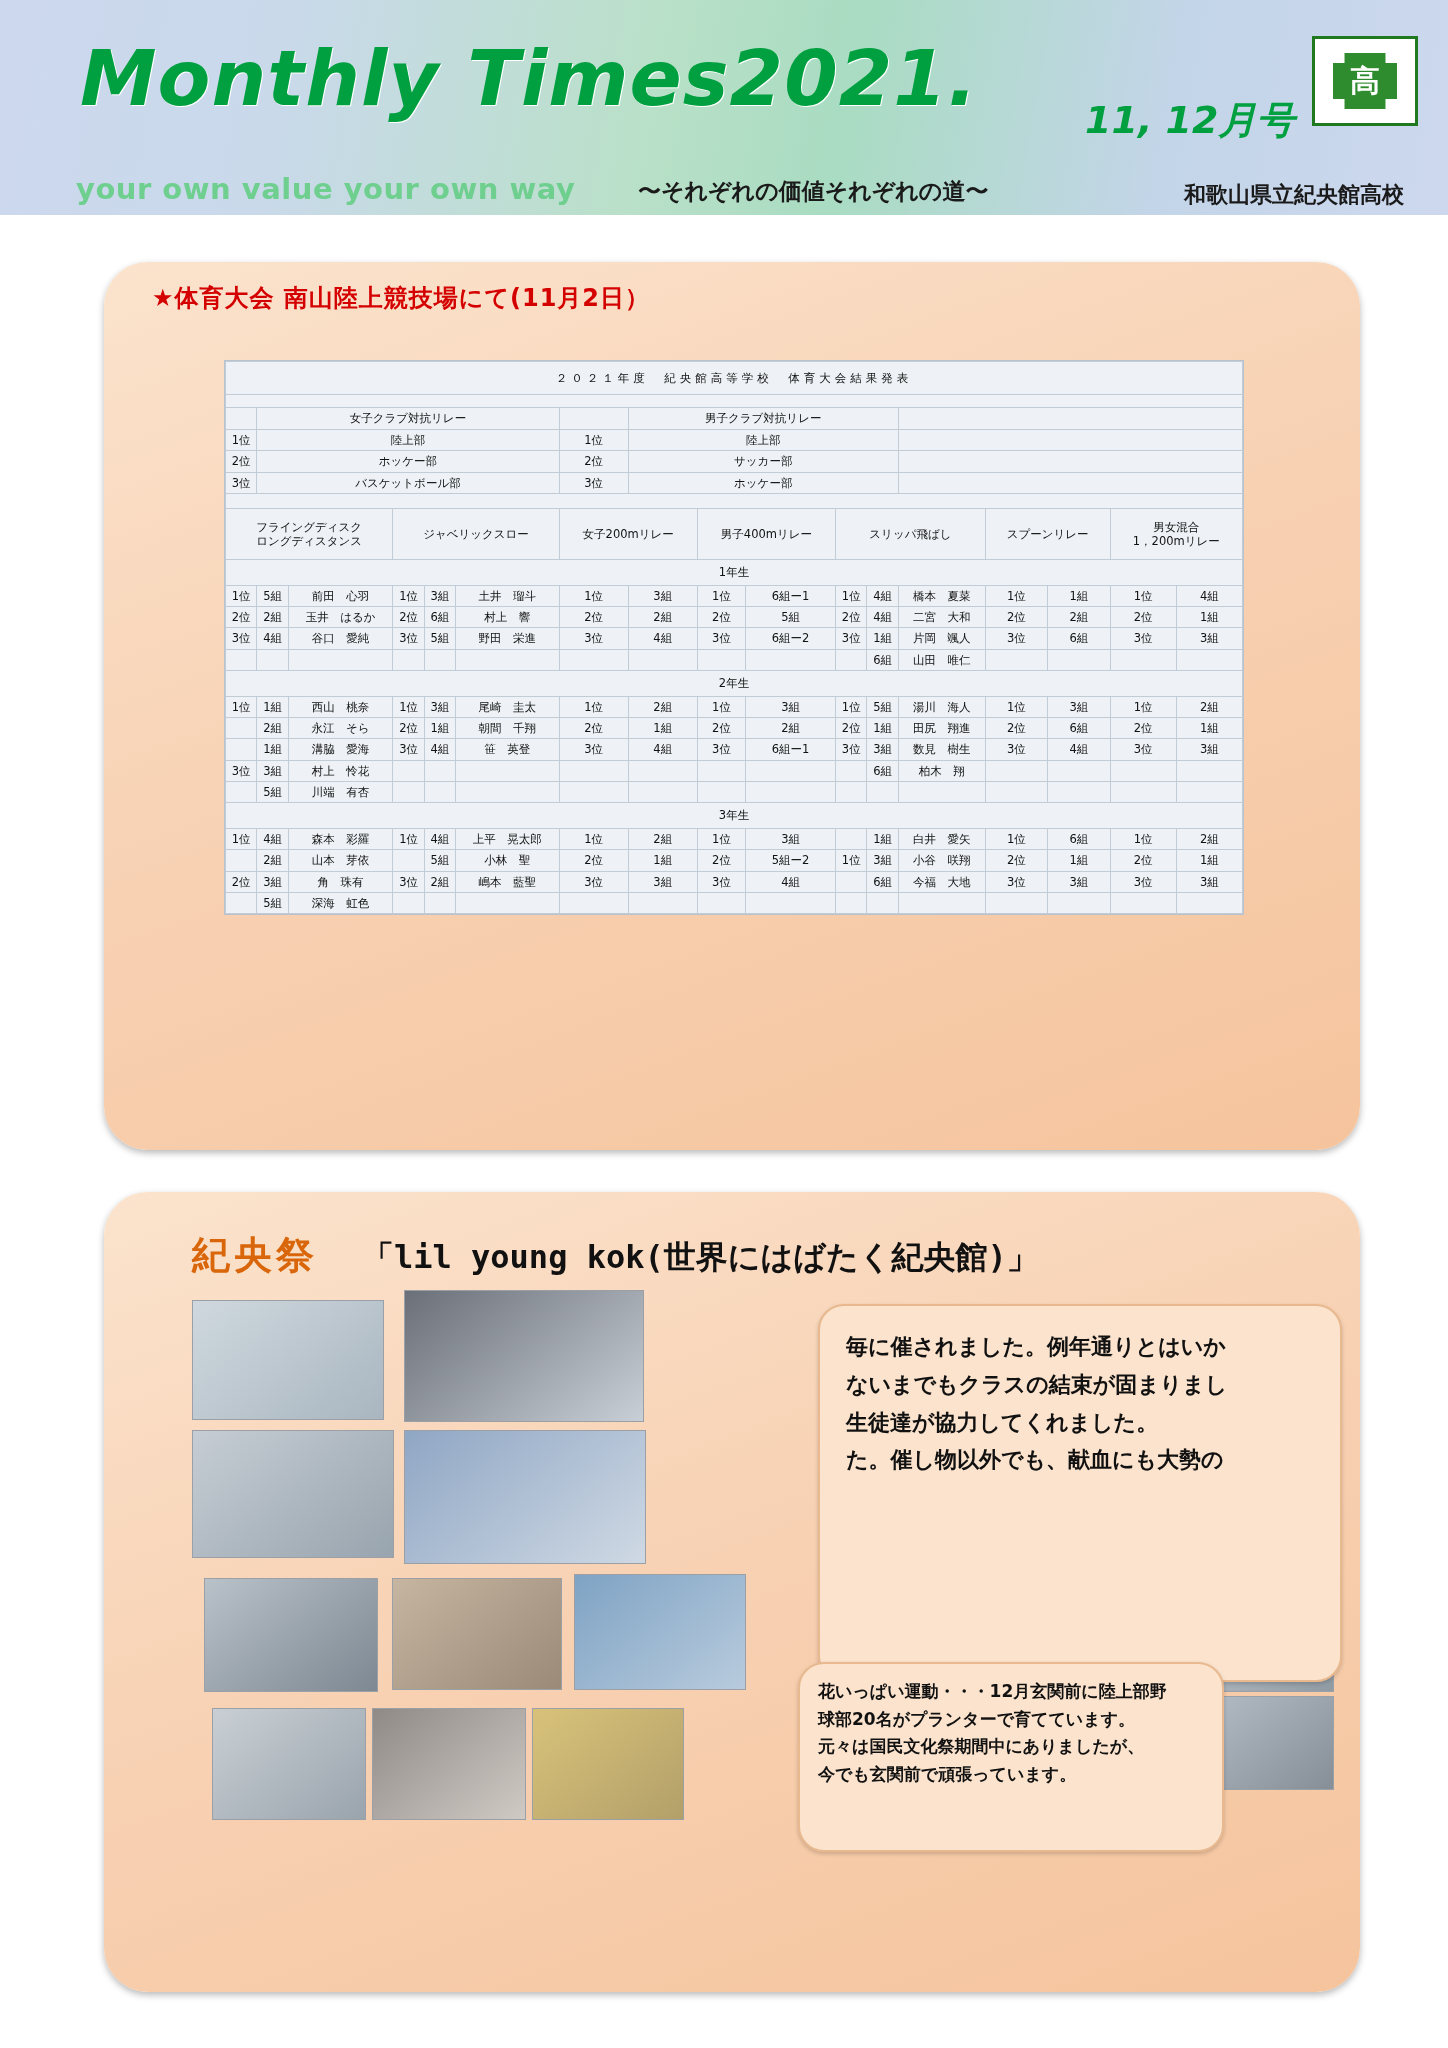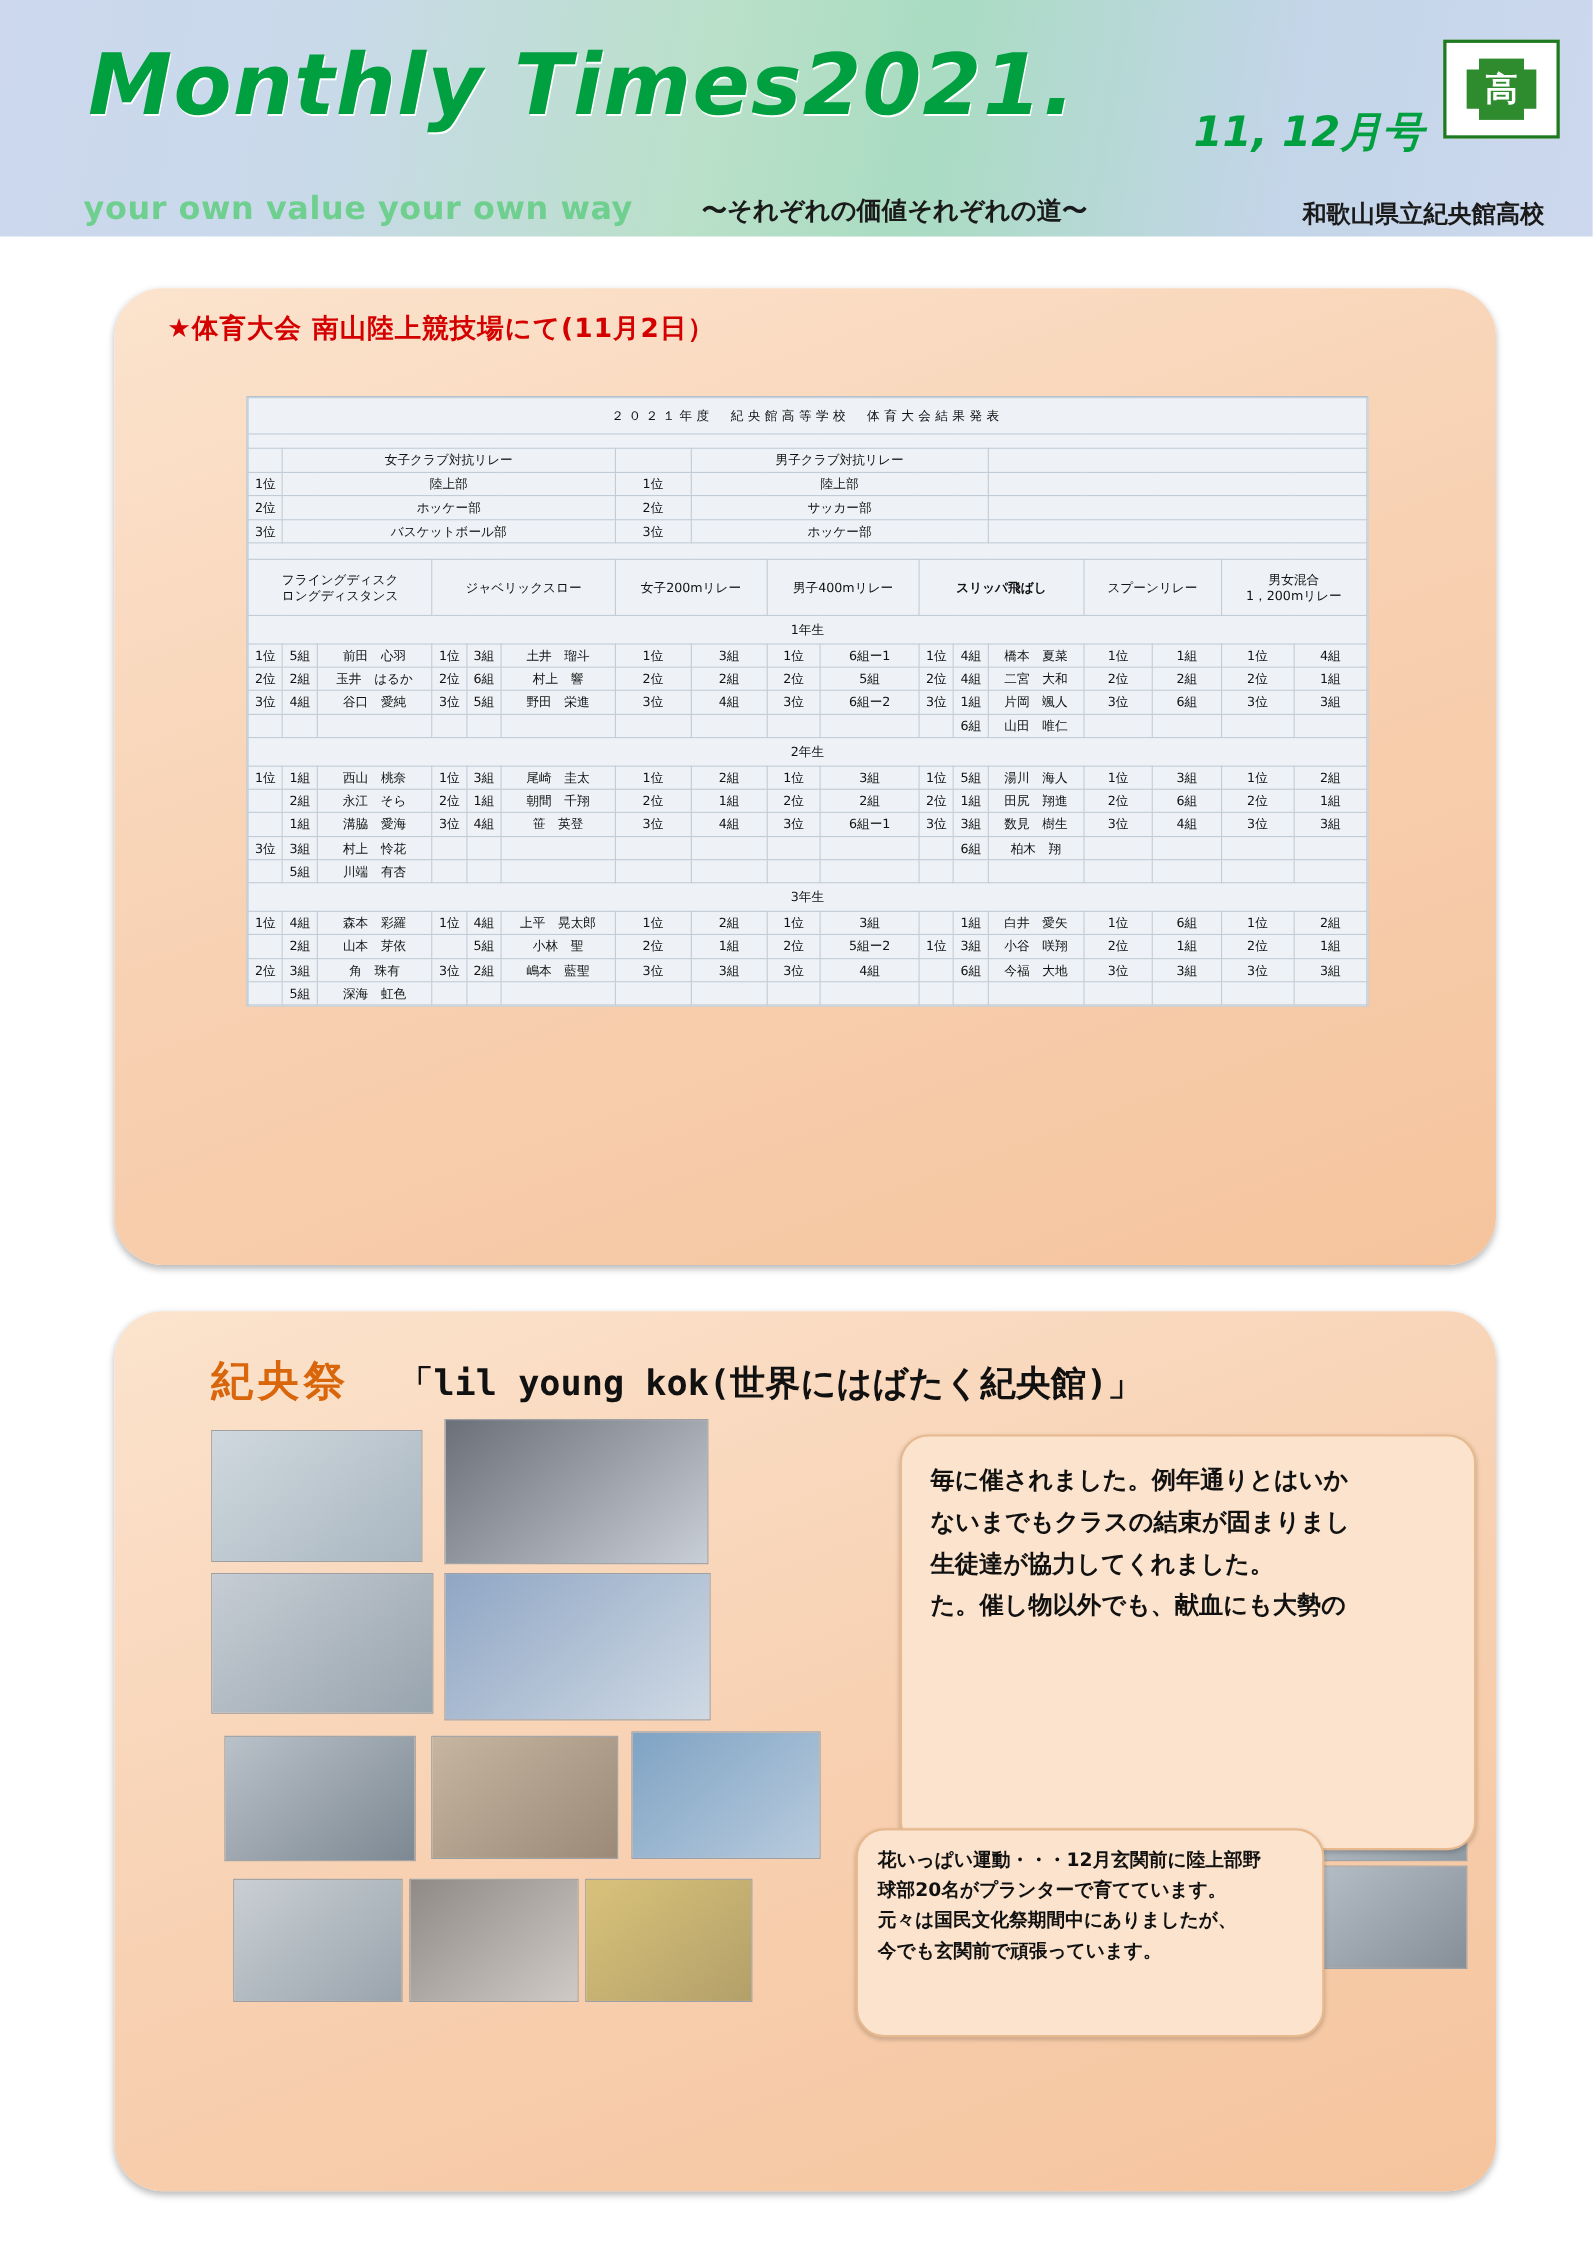--- a/index.html
+++ b/index.html
@@ -112,21 +112,21 @@
   .bubble {
     position:absolute; border-radius:26px;
     background:#fbe3cd; border:2px solid #e8b98f;
     box-shadow:0 2px 4px rgba(0,0,0,0.18);
   }
   #bubble-main { left:714px; top:112px; width:468px; height:330px; padding:22px 26px; }
   #bubble-main .line {
     font-size:22px; color:#111; line-height:1.72;
     font-family:"DejaVu Sans", sans-serif; font-weight:bold;
   }
-  #bubble-flower { left:674px; top:470px; width:386px; height:158px; padding:14px 18px; }
+  #bubble-flower { left:694px; top:470px; width:386px; height:158px; padding:14px 18px; }
   #bubble-flower .line {
     font-size:17px; color:#111; line-height:1.62;
     font-family:"DejaVu Sans", sans-serif; font-weight:bold;
   }
 </style>
 </head>
 <body>
 
 <div class="header">
   <div class="header-title">Monthly Times2021.</div>
@@ -180,21 +180,21 @@
             <td class="blank" colspan="5"></td>
           </tr>
           <tr>
             <td class="blank" colspan="17" style="height: 8px;"></td>
           </tr>
           <tr>
             <td class="evh" colspan="3" style="padding: 6px 2px;">フライングディスク<br>ロングディスタンス</td>
             <td class="evh" colspan="3" style="padding: 6px 2px;">ジャベリックスロー</td>
             <td class="evh" colspan="2" style="padding: 6px 2px;">女子200mリレー</td>
             <td class="evh" colspan="2" style="padding: 6px 2px;">男子400mリレー</td>
-            <td class="evh" colspan="3" style="padding: 18px 2px; font-weight: bold;">スリッパ飛ばし</td>
+            <td class="evh" colspan="3" style="padding: 18px 2px;">スリッパ飛ばし</td>
             <td class="evh" colspan="2" style="padding: 6px 2px;">スプーンリレー</td>
             <td class="evh" colspan="2" style="padding: 6px 2px;">男女混合<br>1，200mリレー</td>
           </tr>
           <tr class="grade-row">
             <td colspan="17">1年生</td>
           </tr>
           <tr>
             <td>1位</td>
             <td>5組</td>
             <td>前田　心羽</td>

